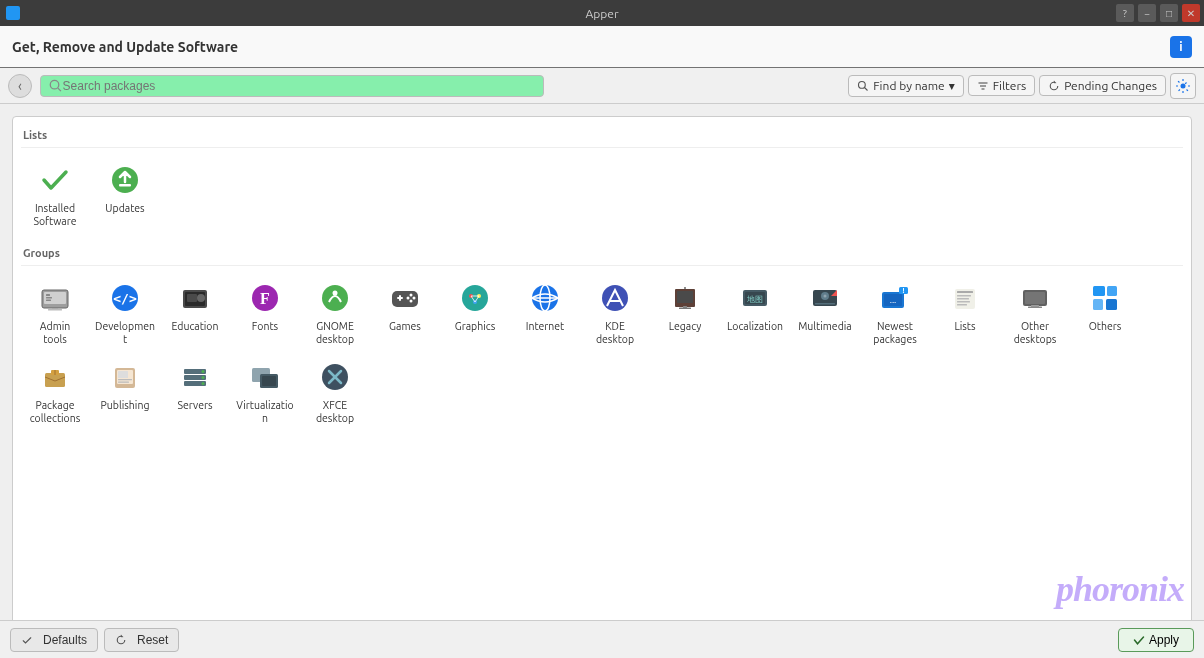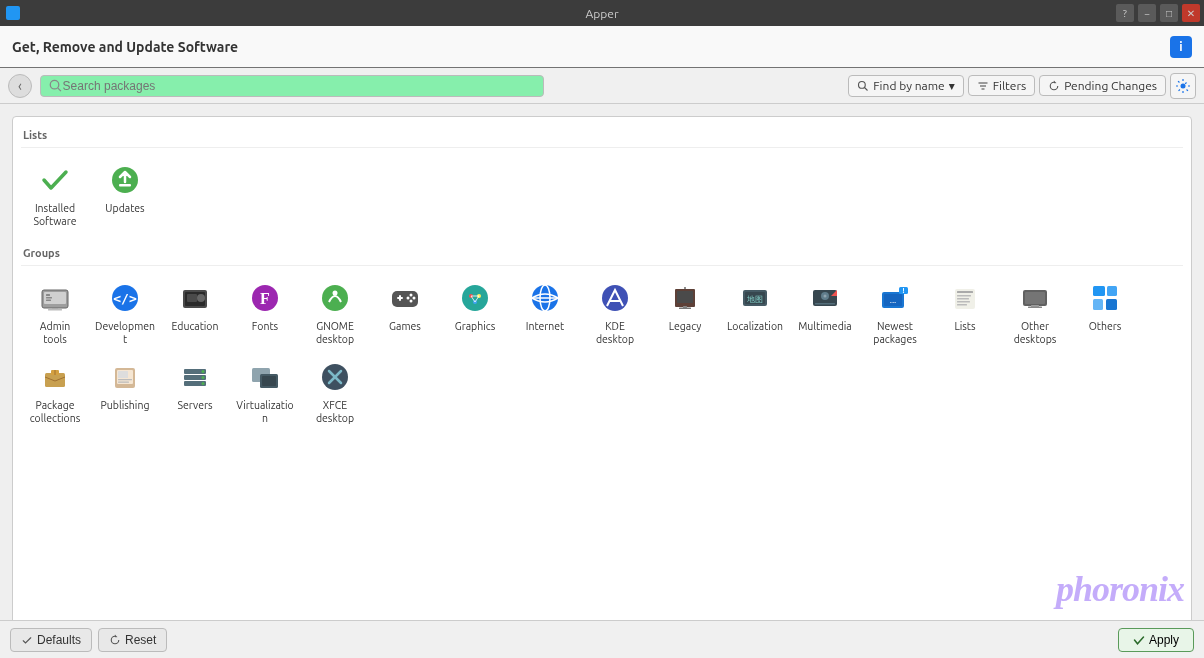--- a/index.html
+++ b/index.html
@@ -231,21 +231,21 @@
       justify-content: space-between;
       padding: 0 10px;
     }
     .bottom-left {
       display: flex;
       gap: 6px;
     }
     .bottom-btn {
       display: flex;
       align-items: center;
-      gap: 4px;
+      gap: 10px;
       padding: 4px 10px;
       border: 1px solid #bbb;
       border-radius: 4px;
       background: #e8e8e8;
       cursor: pointer;
       font-size: 12px;
       color: #333;
     }
     .apply-btn {
       display: flex;

